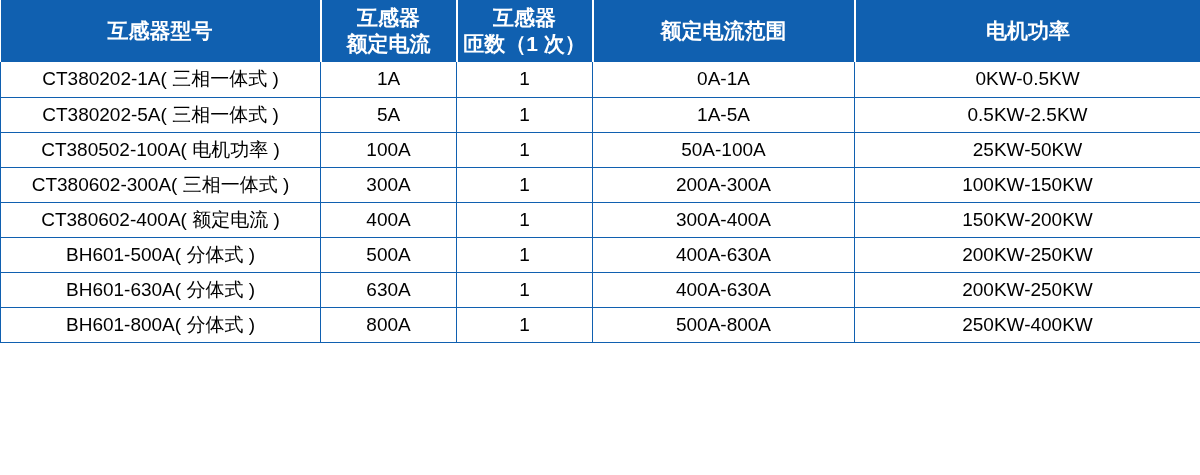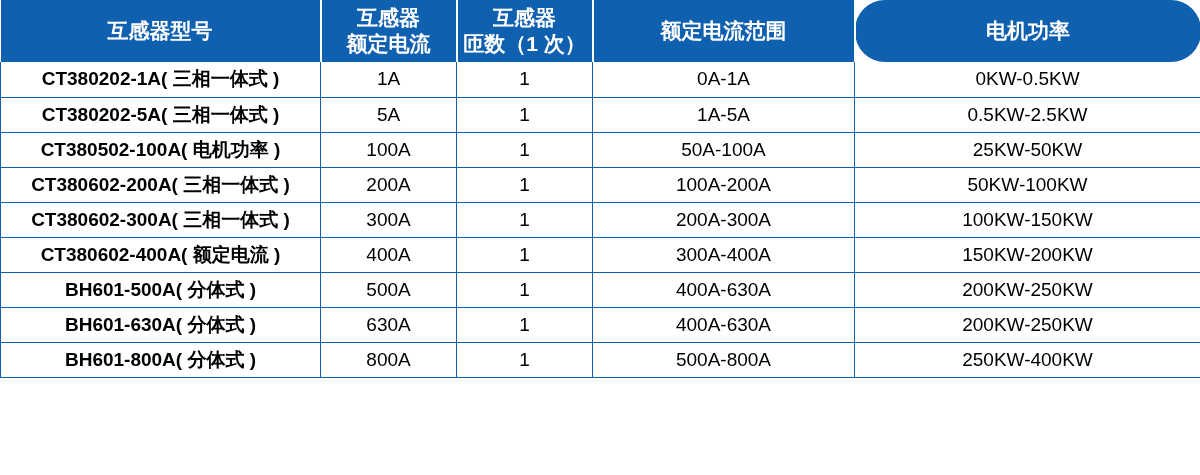--- a/index.html
+++ b/index.html
@@ -33,38 +33,36 @@
     line-height: 1.25;
     text-align: center;
     vertical-align: middle;
     border-right: 2px solid #ffffff;
     padding: 0 4px;
     box-sizing: border-box;
     white-space: pre-line;
   }
   #spec-table thead th:last-child {
     border-right: none;
-    border-radius: 30px;
   }
 
   #spec-table tbody td {
     height: 35px;
     font-size: 19px;
     color: #000000;
     text-align: center;
     vertical-align: middle;
     border-bottom: 1.5px solid #1060b0;
     border-right: 1.5px solid #1060b0;
     padding: 0 4px;
     box-sizing: border-box;
     white-space: nowrap;
   }
   #spec-table tbody td:first-child {
     border-left: 1.5px solid #1060b0;
-    font-weight: bold;
   }
   #spec-table tbody tr:first-child td {
     border-top: none;
   }
 </style>
 </head>
 <body>
 
 <table id="spec-table">
   <colgroup>
@@ -101,27 +99,20 @@
       <td>0.5KW-2.5KW</td>
     </tr>
     <tr>
       <td>CT380502-100A( 电机功率 )</td>
       <td>100A</td>
       <td>1</td>
       <td>50A-100A</td>
       <td>25KW-50KW</td>
     </tr>
     <tr>
-      <td>CT380602-200A( 三相一体式 )</td>
-      <td>200A</td>
-      <td>1</td>
-      <td>100A-200A</td>
-      <td>50KW-100KW</td>
-    </tr>
-    <tr>
       <td>CT380602-300A( 三相一体式 )</td>
       <td>300A</td>
       <td>1</td>
       <td>200A-300A</td>
       <td>100KW-150KW</td>
     </tr>
     <tr>
       <td>CT380602-400A( 额定电流 )</td>
       <td>400A</td>
       <td>1</td>

